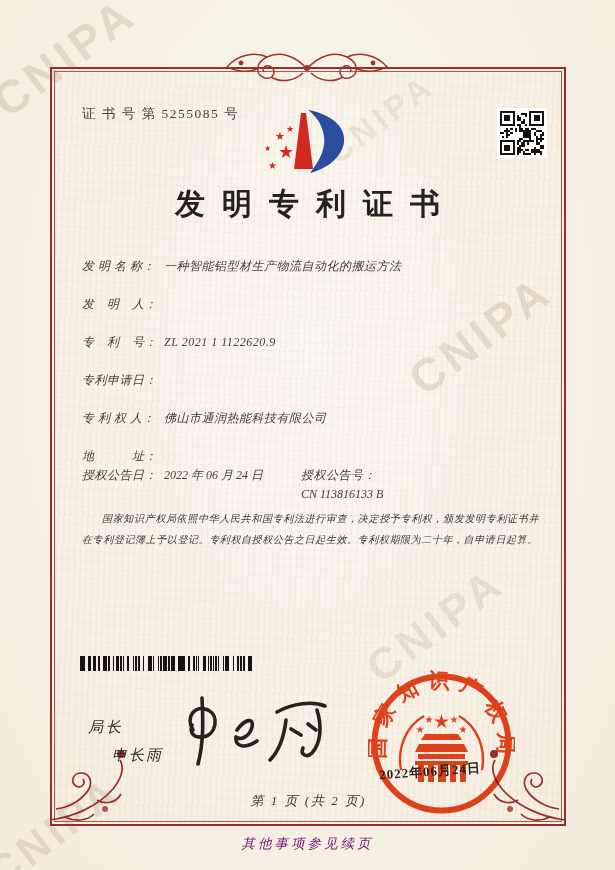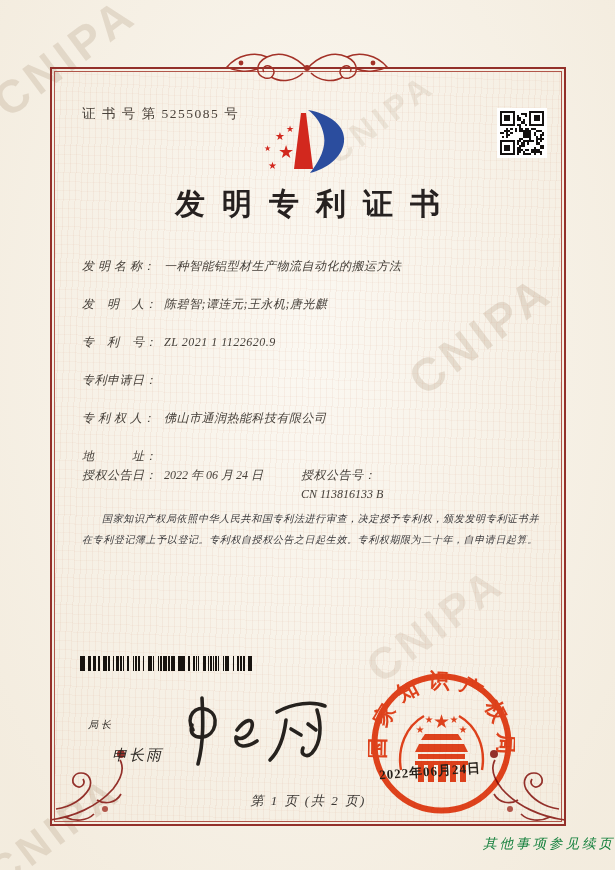--- a/index.html
+++ b/index.html
@@ -56,32 +56,32 @@
   .barcode{
     left:80px;top:656px;width:172px;height:15px;
     border-left:3px solid #17130f;border-right:2px solid #17130f;box-sizing:border-box;
     background-image:
       repeating-linear-gradient(90deg,#17130f 0 1.5px,transparent 1.5px 5px),
       repeating-linear-gradient(90deg,#17130f 0 1px,transparent 1px 7.5px),
       repeating-linear-gradient(90deg,#17130f 0 2px,transparent 2px 11px);
   }
   
   .kai{font-style:italic;}
-  .director{left:88px;top:718px;font-size:10px;letter-spacing:3px;color:#2e2a26;text-align:center;}
+  .director{left:88px;top:718px;font-size:15px;letter-spacing:3px;color:#2e2a26;text-align:center;}
   .director-name{left:88px;top:746px;font-size:15px;letter-spacing:2px;color:#2e2a26;margin-left:24px;}
   .sig{left:165px;top:690px;width:180px;height:88px;}
   
   .seal{left:368px;top:670px;width:147px;height:147px;mix-blend-mode:multiply;opacity:0.95;}
   .seal-date{
     left:379px;top:761px;width:150px;font-size:13px;font-weight:600;color:#241f19;
     transform:rotate(-4deg);letter-spacing:1px;white-space:nowrap;
   }
   
   .pageno{left:1px;top:792px;width:100%;text-align:center;font-size:13px;letter-spacing:2px;color:#3c3835;}
-  .footnote{left:0;top:835px;width:100%;text-align:right;font-size:13.5px;letter-spacing:3px;color:#15803d;}
+  .footnote{left:0;top:835px;width:100%;text-align:center;font-size:13.5px;letter-spacing:3px;color:#701a75;}
 </style>
 </head>
 <body>
 
 <div class="wm" style="left:-18px;top:30px;font-size:46px;">CNIPA</div>
 <div class="wm" style="left:318px;top:100px;font-size:33px;color:rgba(173,152,124,0.18);">CNIPA</div>
 <div class="wm" style="left:398px;top:308px;font-size:46px;">CNIPA</div>
 <div class="wm" style="left:356px;top:600px;font-size:44px;color:rgba(173,152,124,0.20);">CNIPA</div>
 <div class="wm" style="left:-22px;top:808px;font-size:42px;">CNIPA</div>
 
@@ -272,21 +272,20 @@
 
 <div class="abs title">发明专利证书</div>
 
 <div class="abs fields">
   <div class="frow">
     <span class="lab">发 明 名 称：</span>
     <span class="val">一种智能铝型材生产物流自动化的搬运方法</span>
   </div>
   <div class="frow">
     <span class="lab">发　明　人：</span>
-    <span class="val">陈碧智;谭连元;王永机;唐光麒</span>
   </div>
   <div class="frow">
     <span class="lab">专　利　号：</span>
     <span class="val">ZL 2021 1 1122620.9</span>
   </div>
   <div class="frow">
     <span class="lab">专利申请日：</span>
   </div>
   <div class="frow">
     <span class="lab">专 利 权 人：</span>

